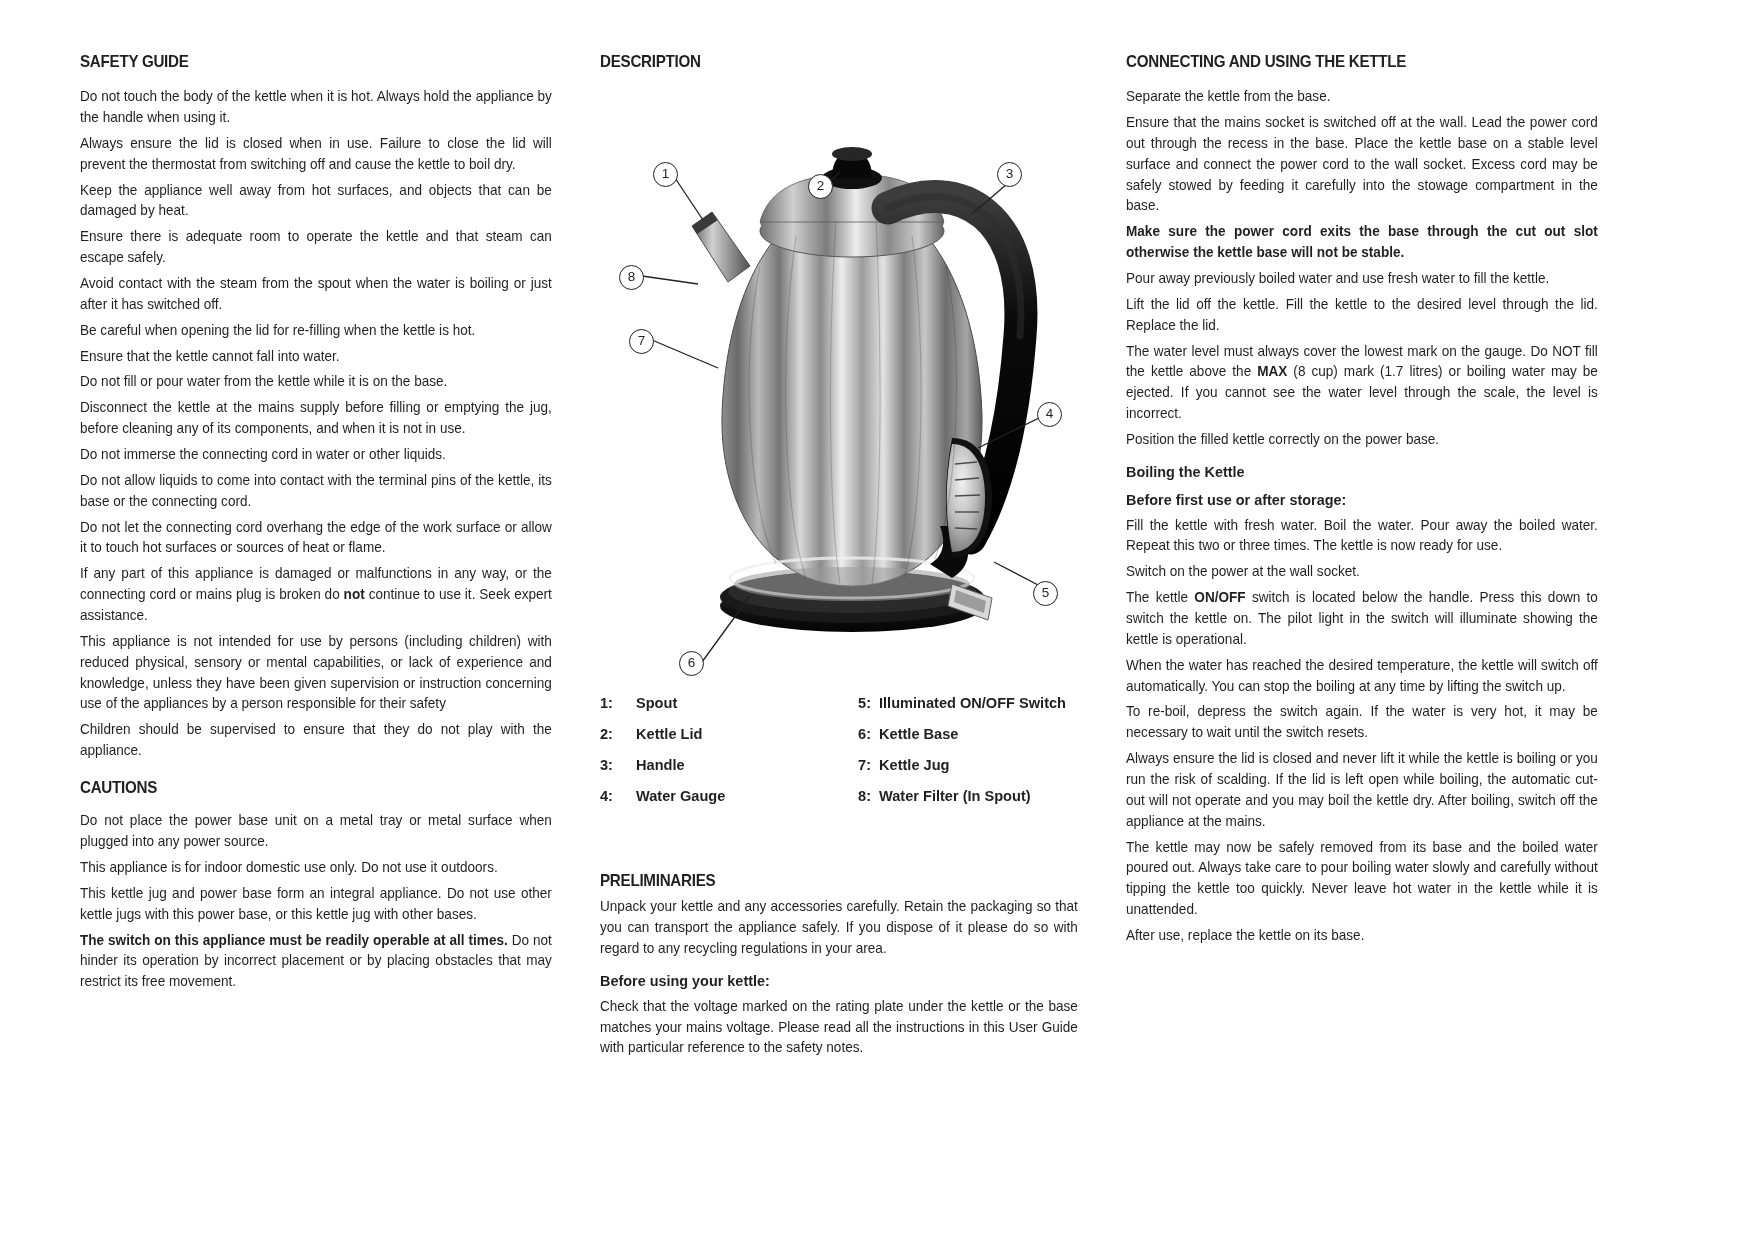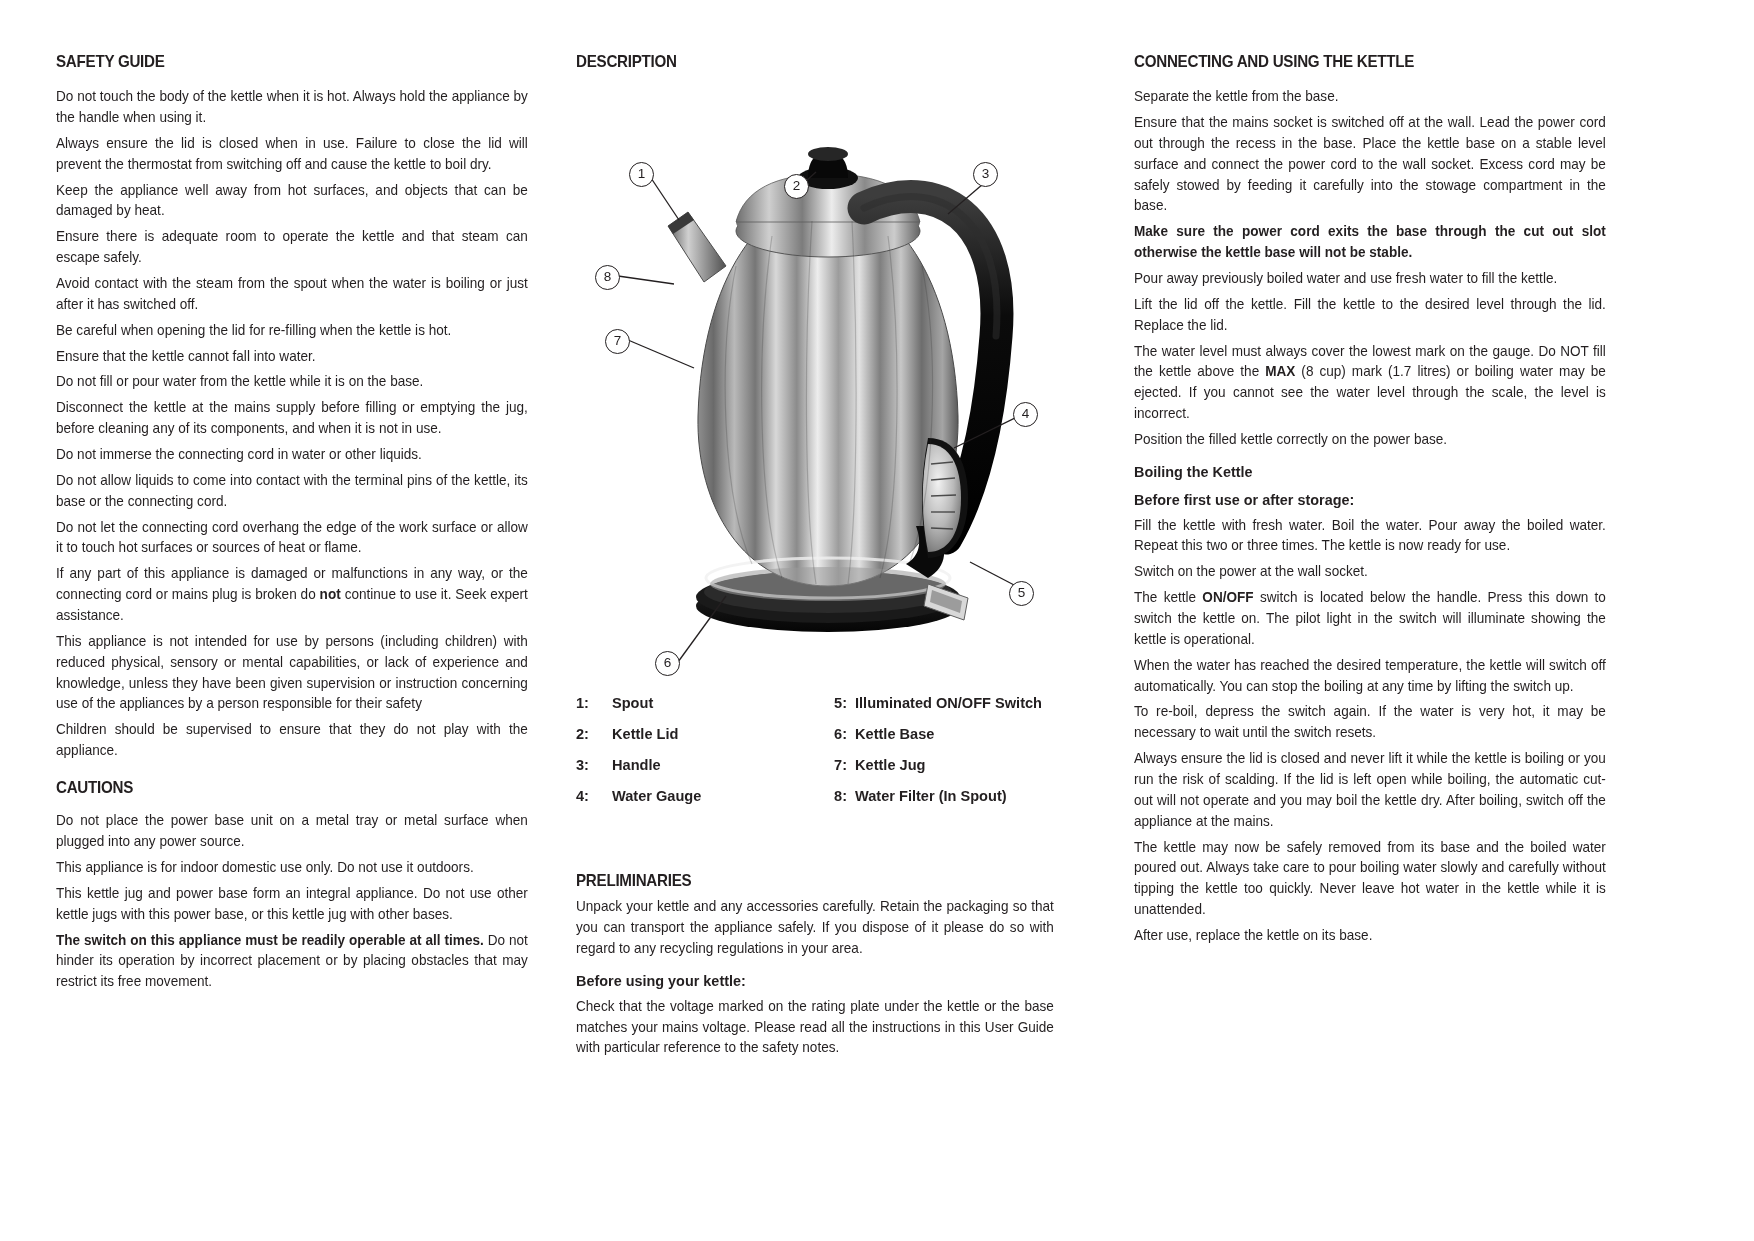--- a/index.html
+++ b/index.html
@@ -12,34 +12,34 @@
     height: 1241px;
     font-family: "Liberation Sans", sans-serif;
     color: #231f20;
     overflow: hidden;
   }
   .page {
     position: relative;
     width: 1732px;
     height: 1241px;
     box-sizing: border-box;
-    padding: 52px 44px 20px 56px;
+    padding: 52px 44px 20px 80px;
   }
   .columns {
     display: flex;
     gap: 48px;
     height: 100%;
   }
   .col {
     width: 472px;
     flex: 0 0 472px;
     position: relative;
   }
   .col-mid { width: 478px; flex: 0 0 478px; }
-  .col-right { width: 472px; flex: 0 0 472px; margin-left: 32px; }
+  .col-right { width: 472px; flex: 0 0 472px; }
 
   h1.section-title {
     font-size: 16.5px;
     font-weight: bold;
     letter-spacing: -0.3px;
     margin: 0 0 16px 0;
     line-height: 1.1;
     font-stretch: condensed;
     transform: scaleX(0.92);
     transform-origin: left center;

